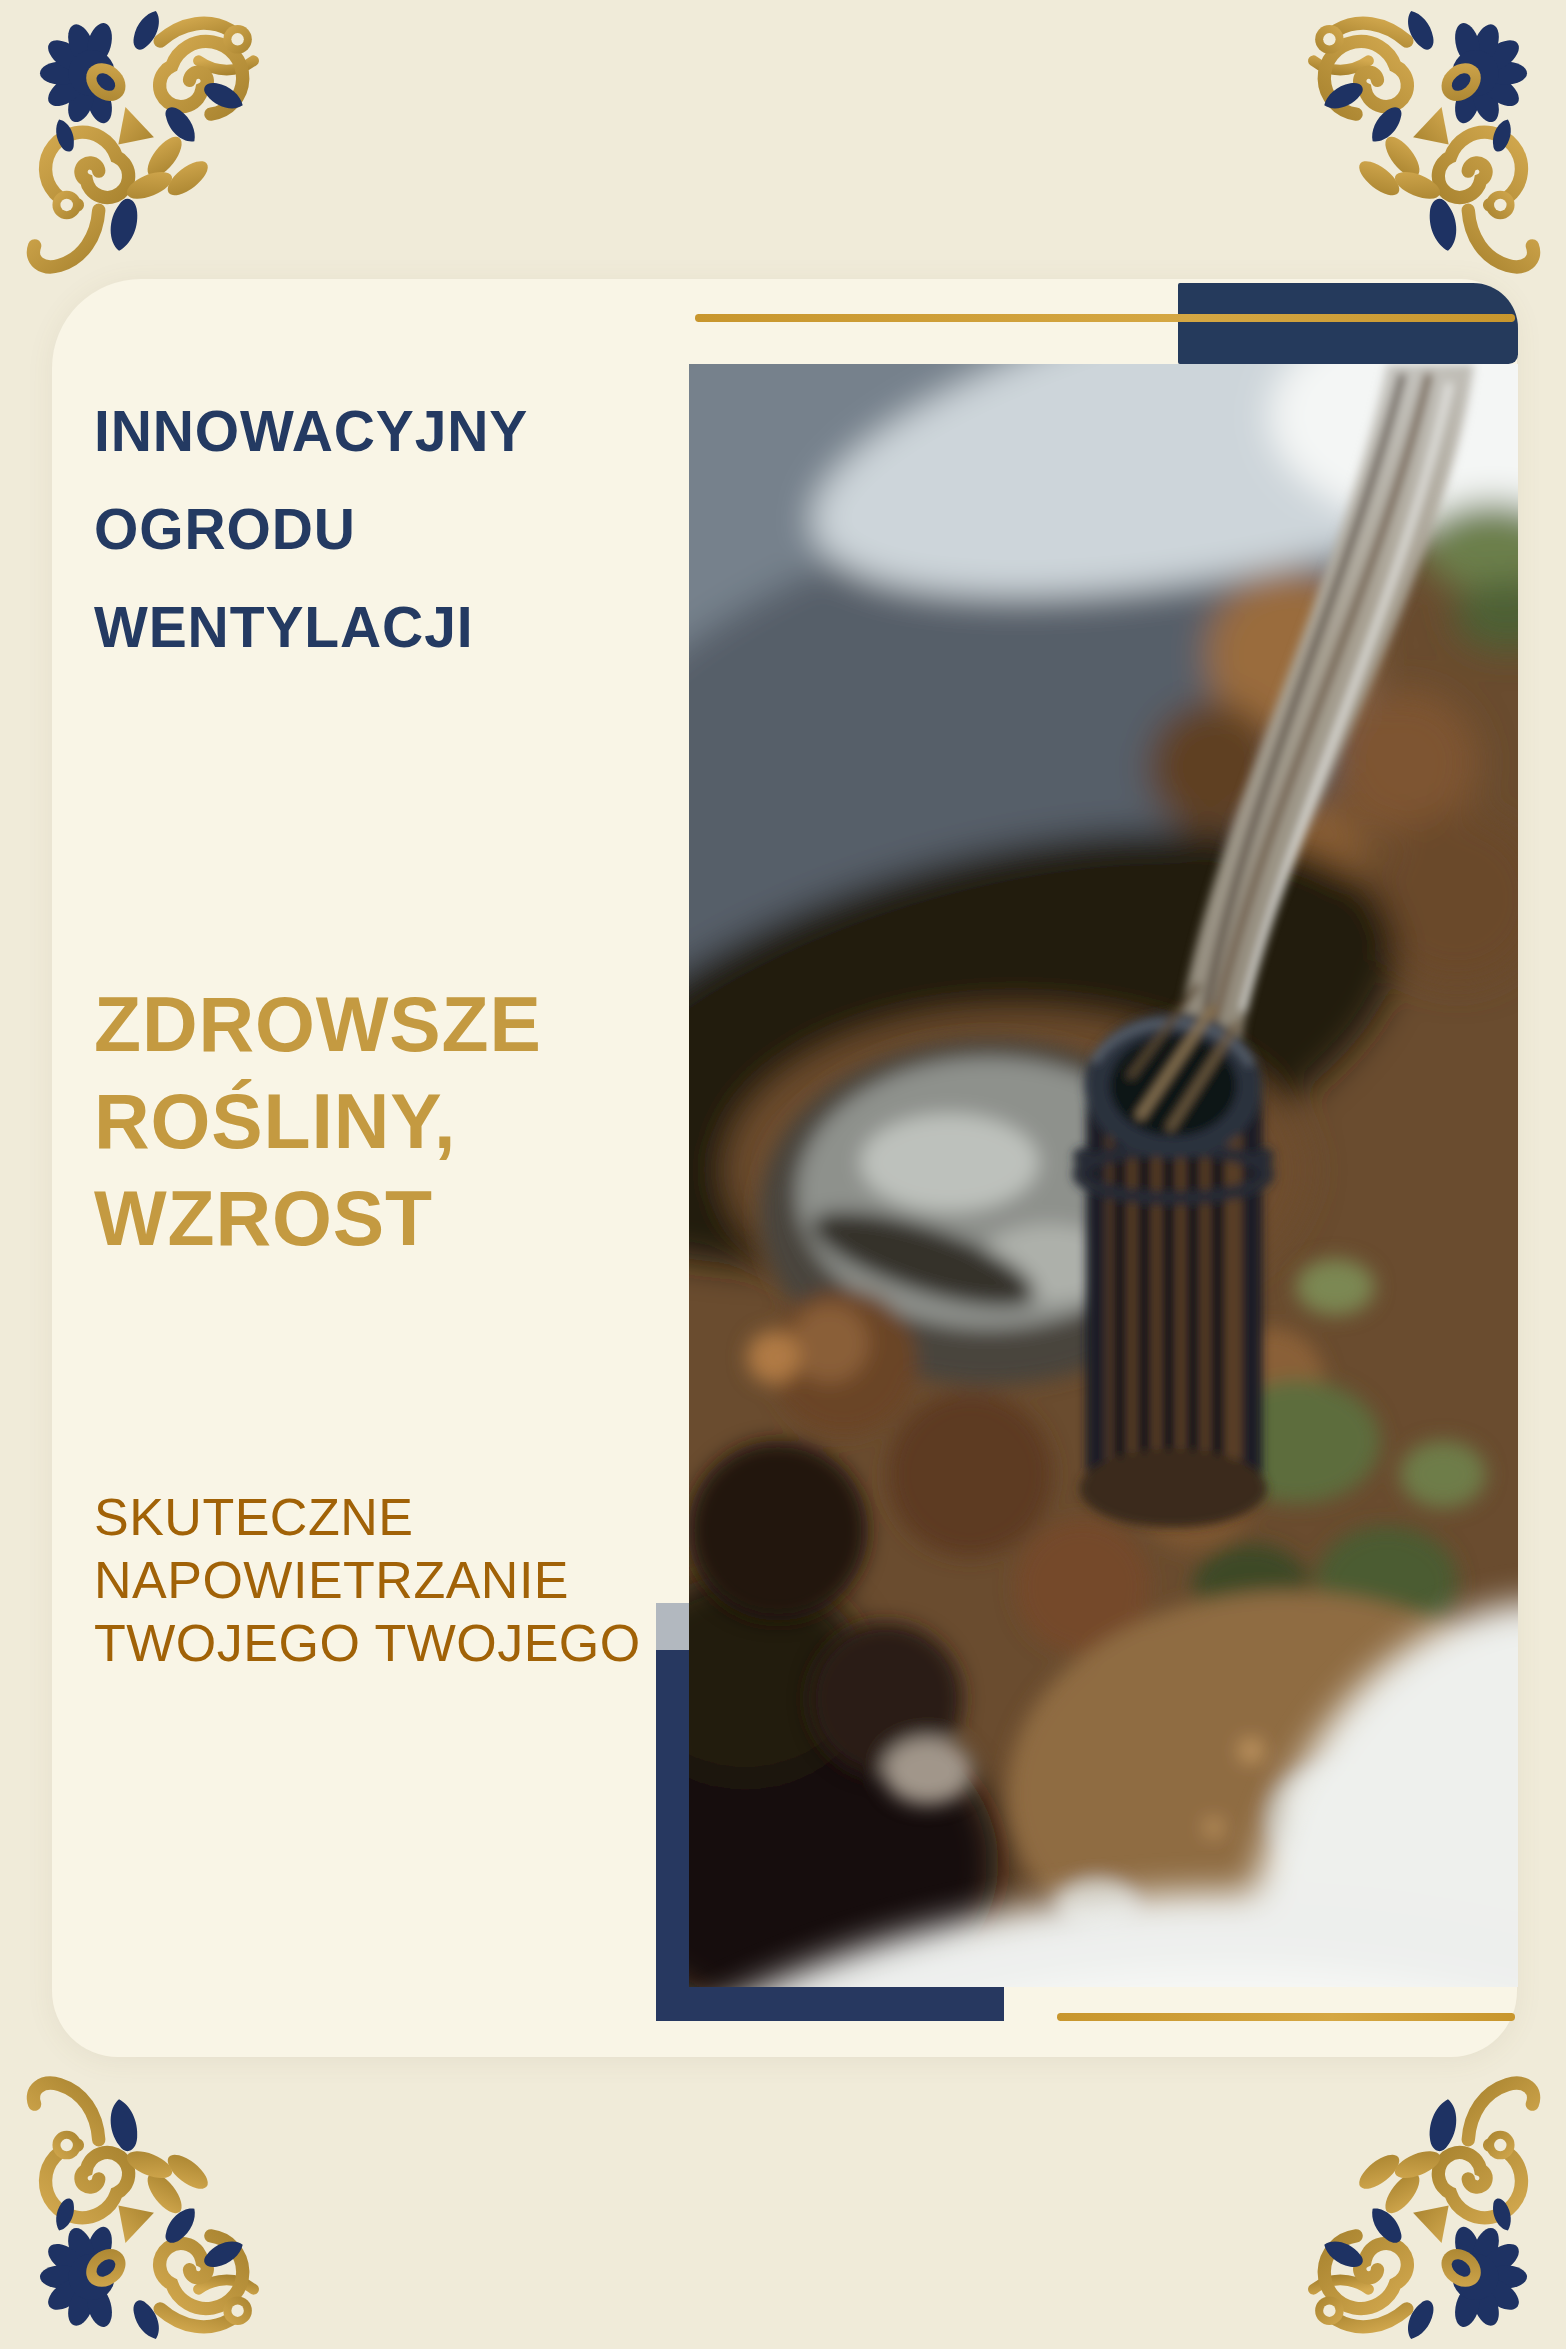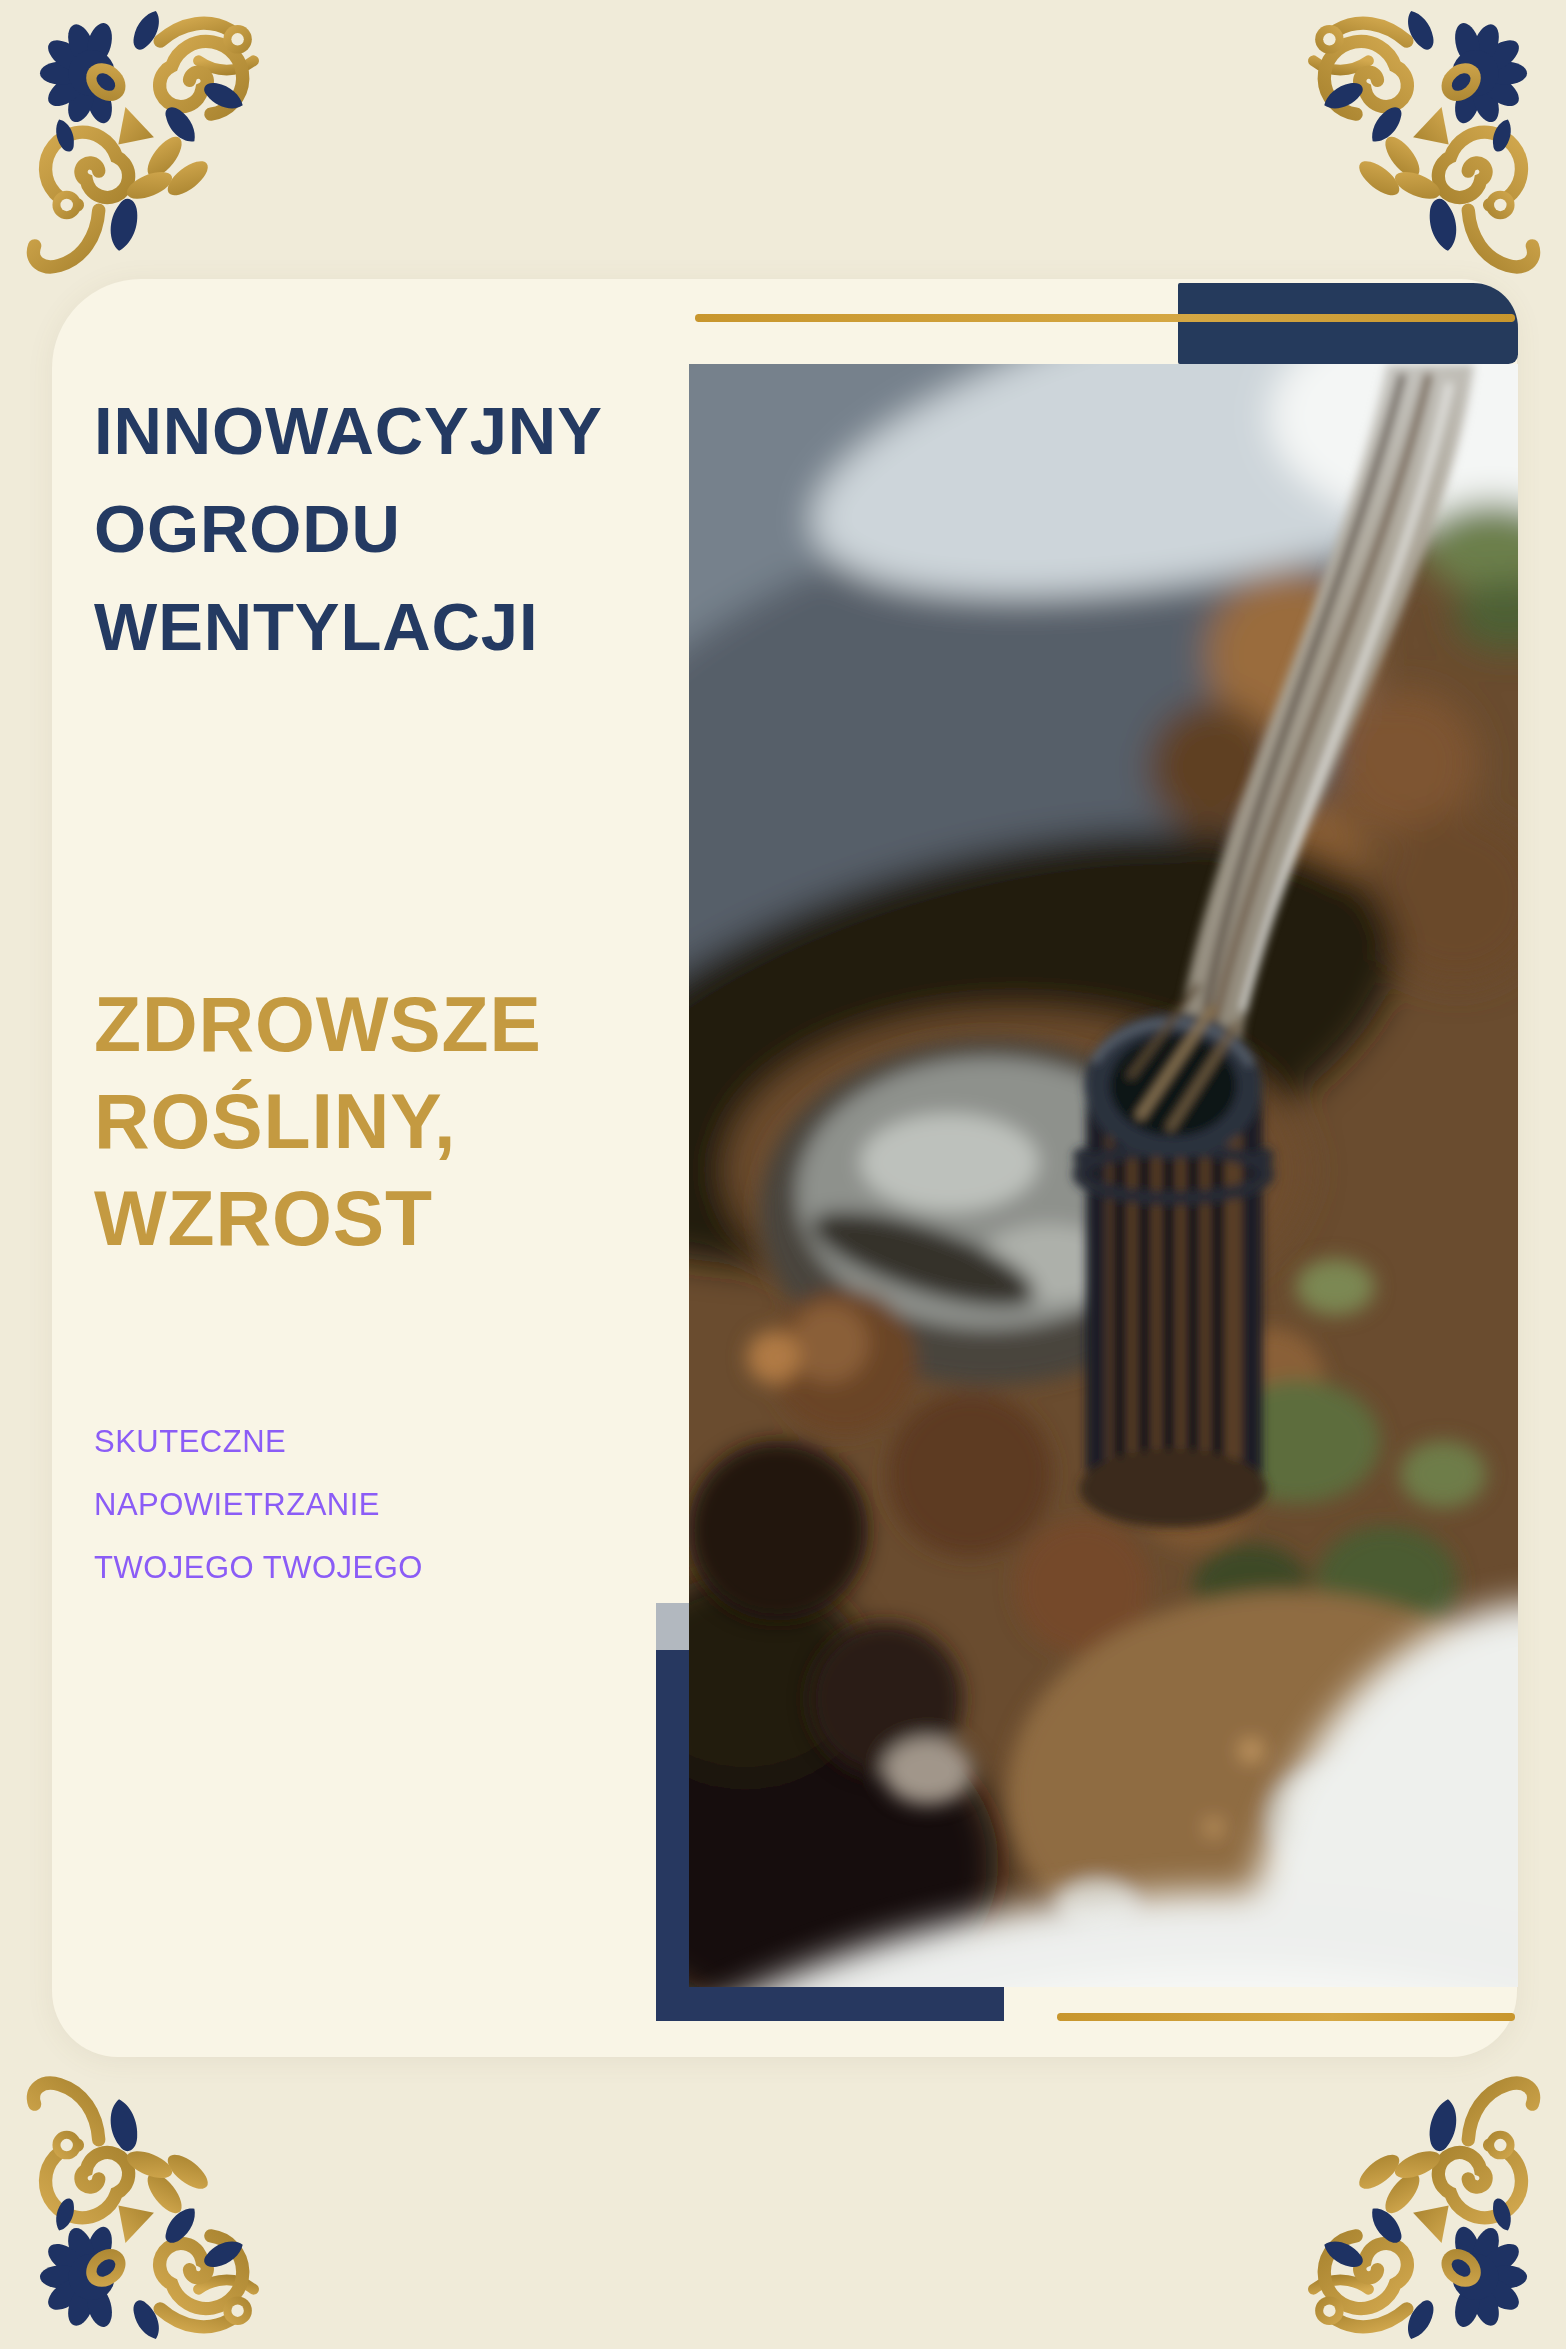--- a/index.html
+++ b/index.html
@@ -34,35 +34,35 @@
   .accent-gray-cap{
     position:absolute;left:656px;top:1603px;width:33px;height:47px;
     background:#b2b8bf;
   }
   .accent-navy-rect{
     position:absolute;left:656px;top:1650px;width:348px;height:371px;
     background:#273860;
   }
   .headline{
     position:absolute;left:94px;top:382px;
-    font-size:67px;line-height:98px;font-weight:700;
+    font-size:57px;line-height:98px;font-weight:700;
     letter-spacing:0.9px;color:var(--navy-text,#243a62);
     white-space:nowrap;
   }
   .subheadline{
     position:absolute;left:94px;top:956px;
     font-size:77px;line-height:97px;font-weight:700;
     letter-spacing:0.9px;color:var(--gold,#c49a41);
     white-space:nowrap;
     margin-top:20px;
   }
   .bodytext{
-    position:absolute;left:94px;top:1410px;
-    font-size:31px;line-height:63px;font-weight:400;
-    letter-spacing:0.5px;color:#8b5cf6;
+    position:absolute;left:94px;top:1486px;
+    font-size:52px;line-height:63px;font-weight:400;
+    letter-spacing:0.5px;color:#a16207;
     white-space:nowrap;
   }
   .photo{
     position:absolute;left:689px;top:364px;width:829px;height:1623px;
     overflow:hidden;background:#6a4c2f;
   }
   .photo svg{display:block;}
   .ornaments{position:absolute;left:0;top:0;width:1567px;height:2350px;pointer-events:none;}
 </style>
 </head>

